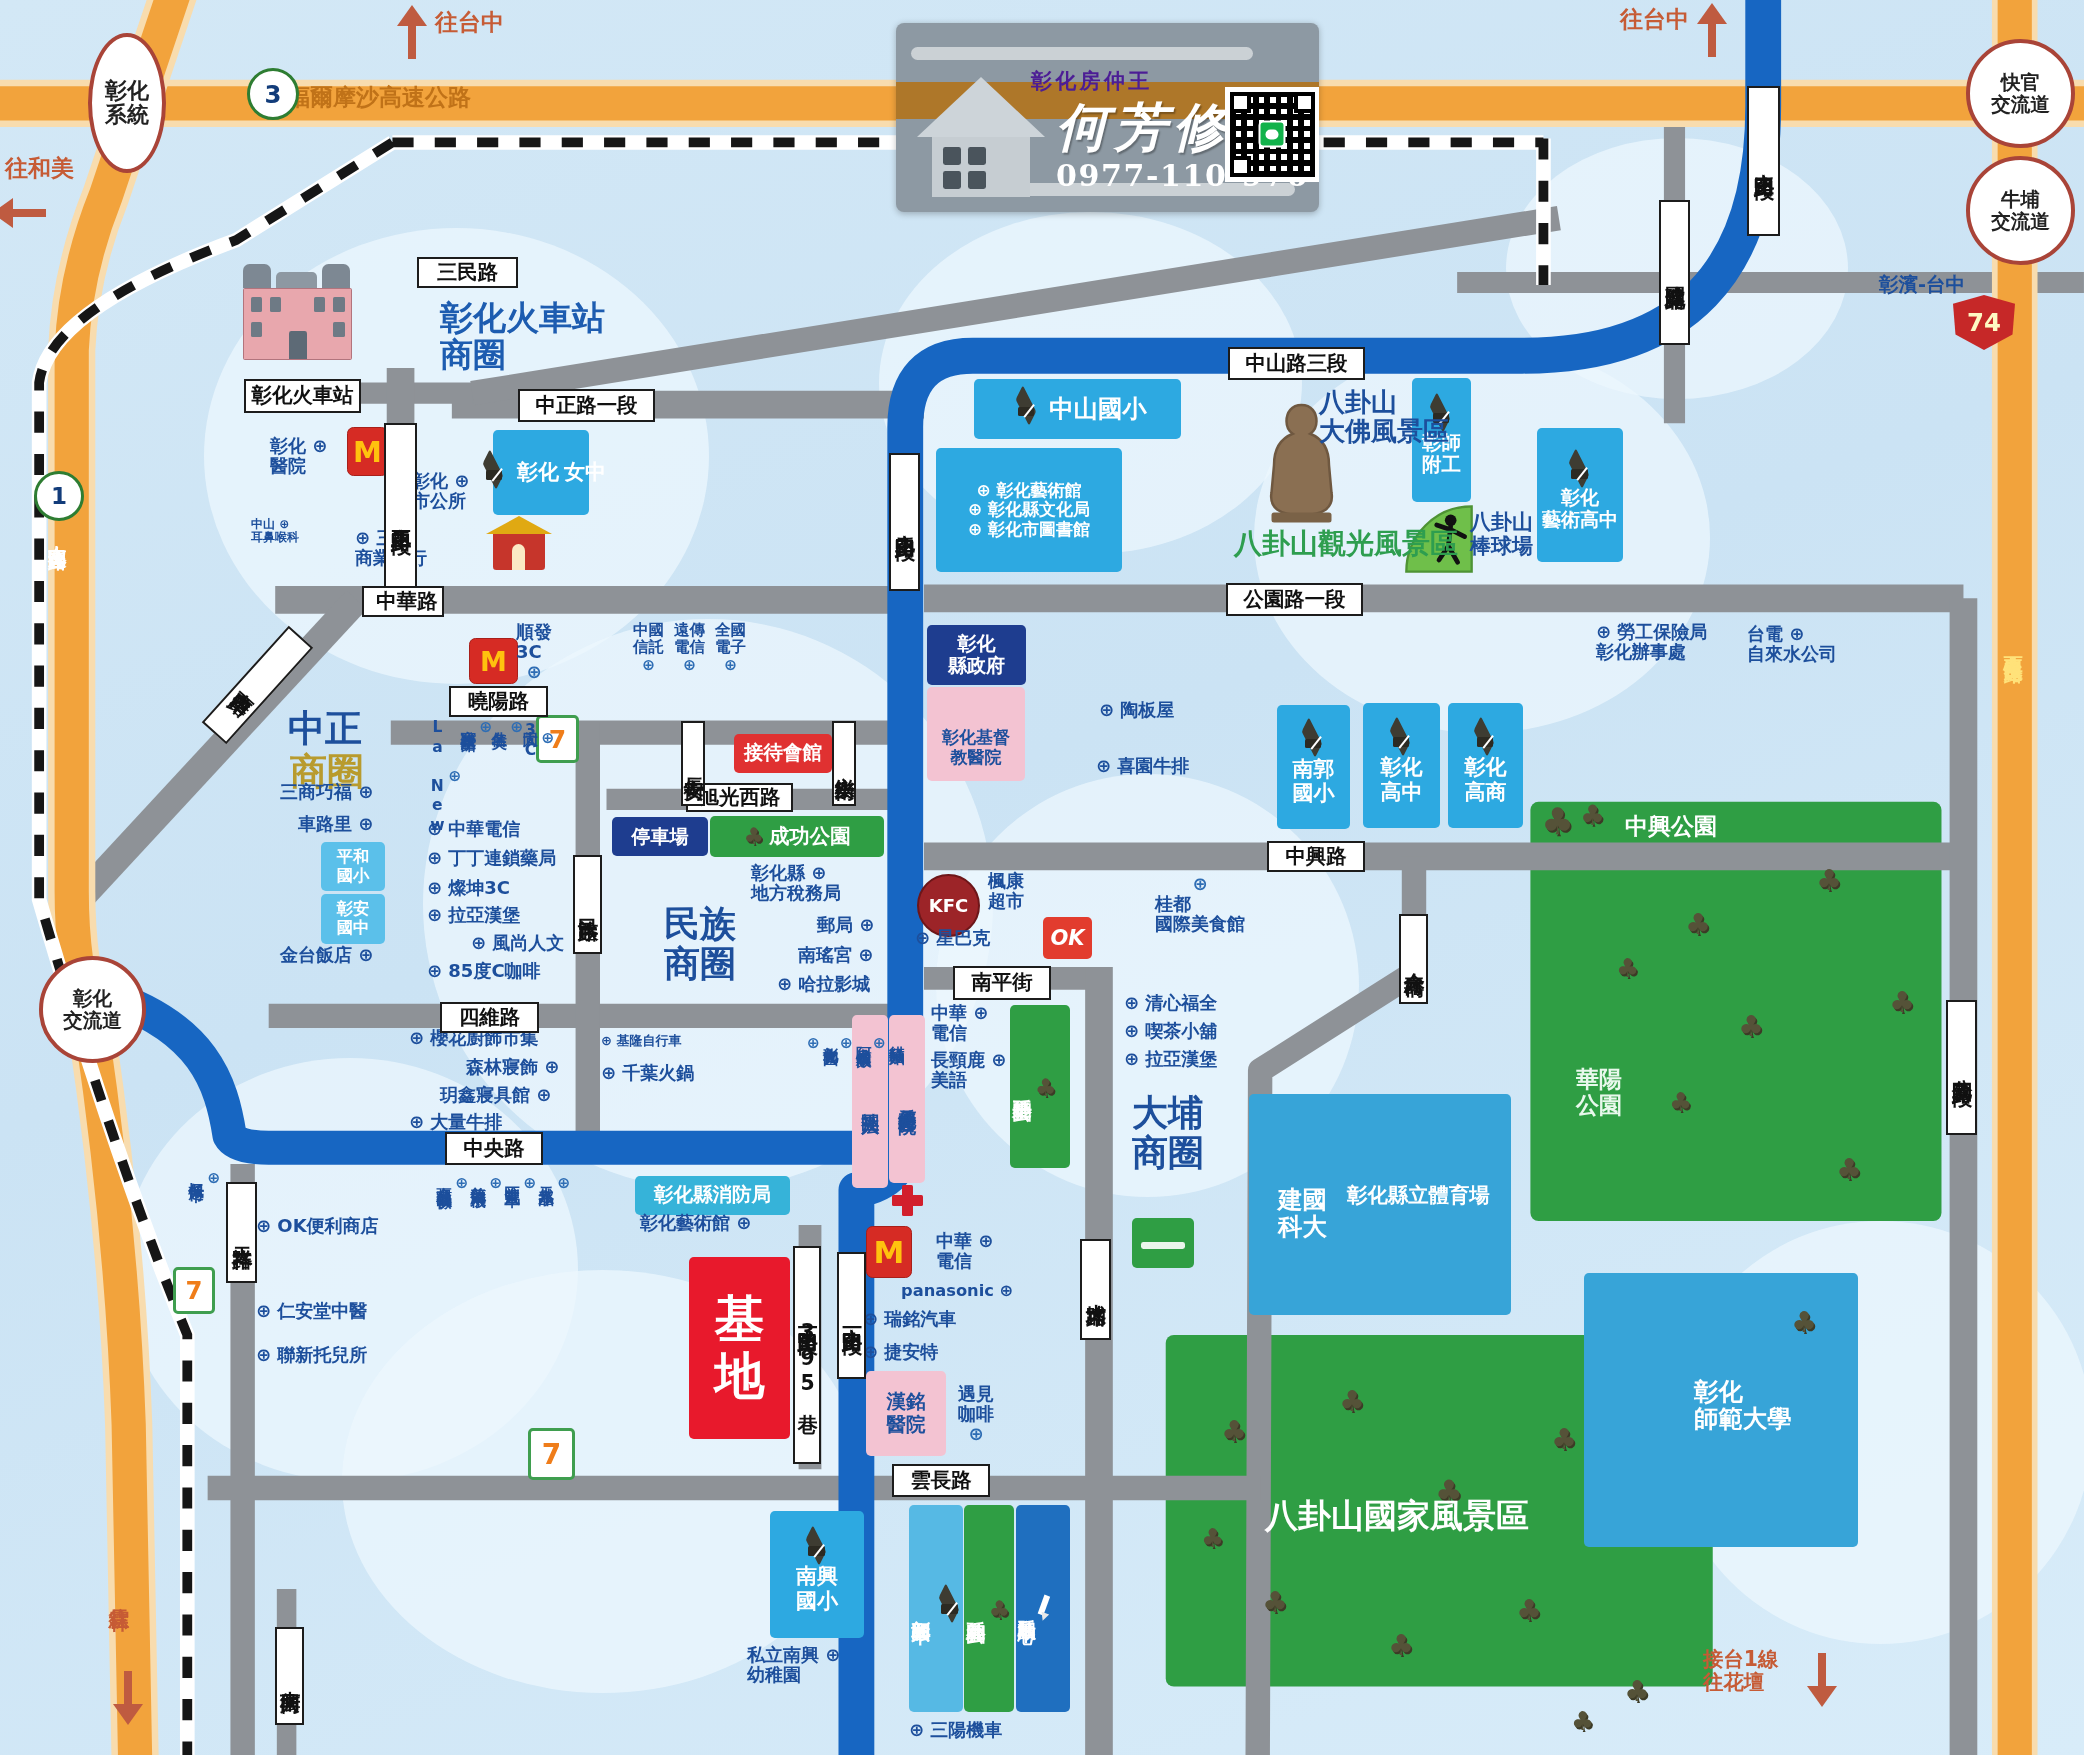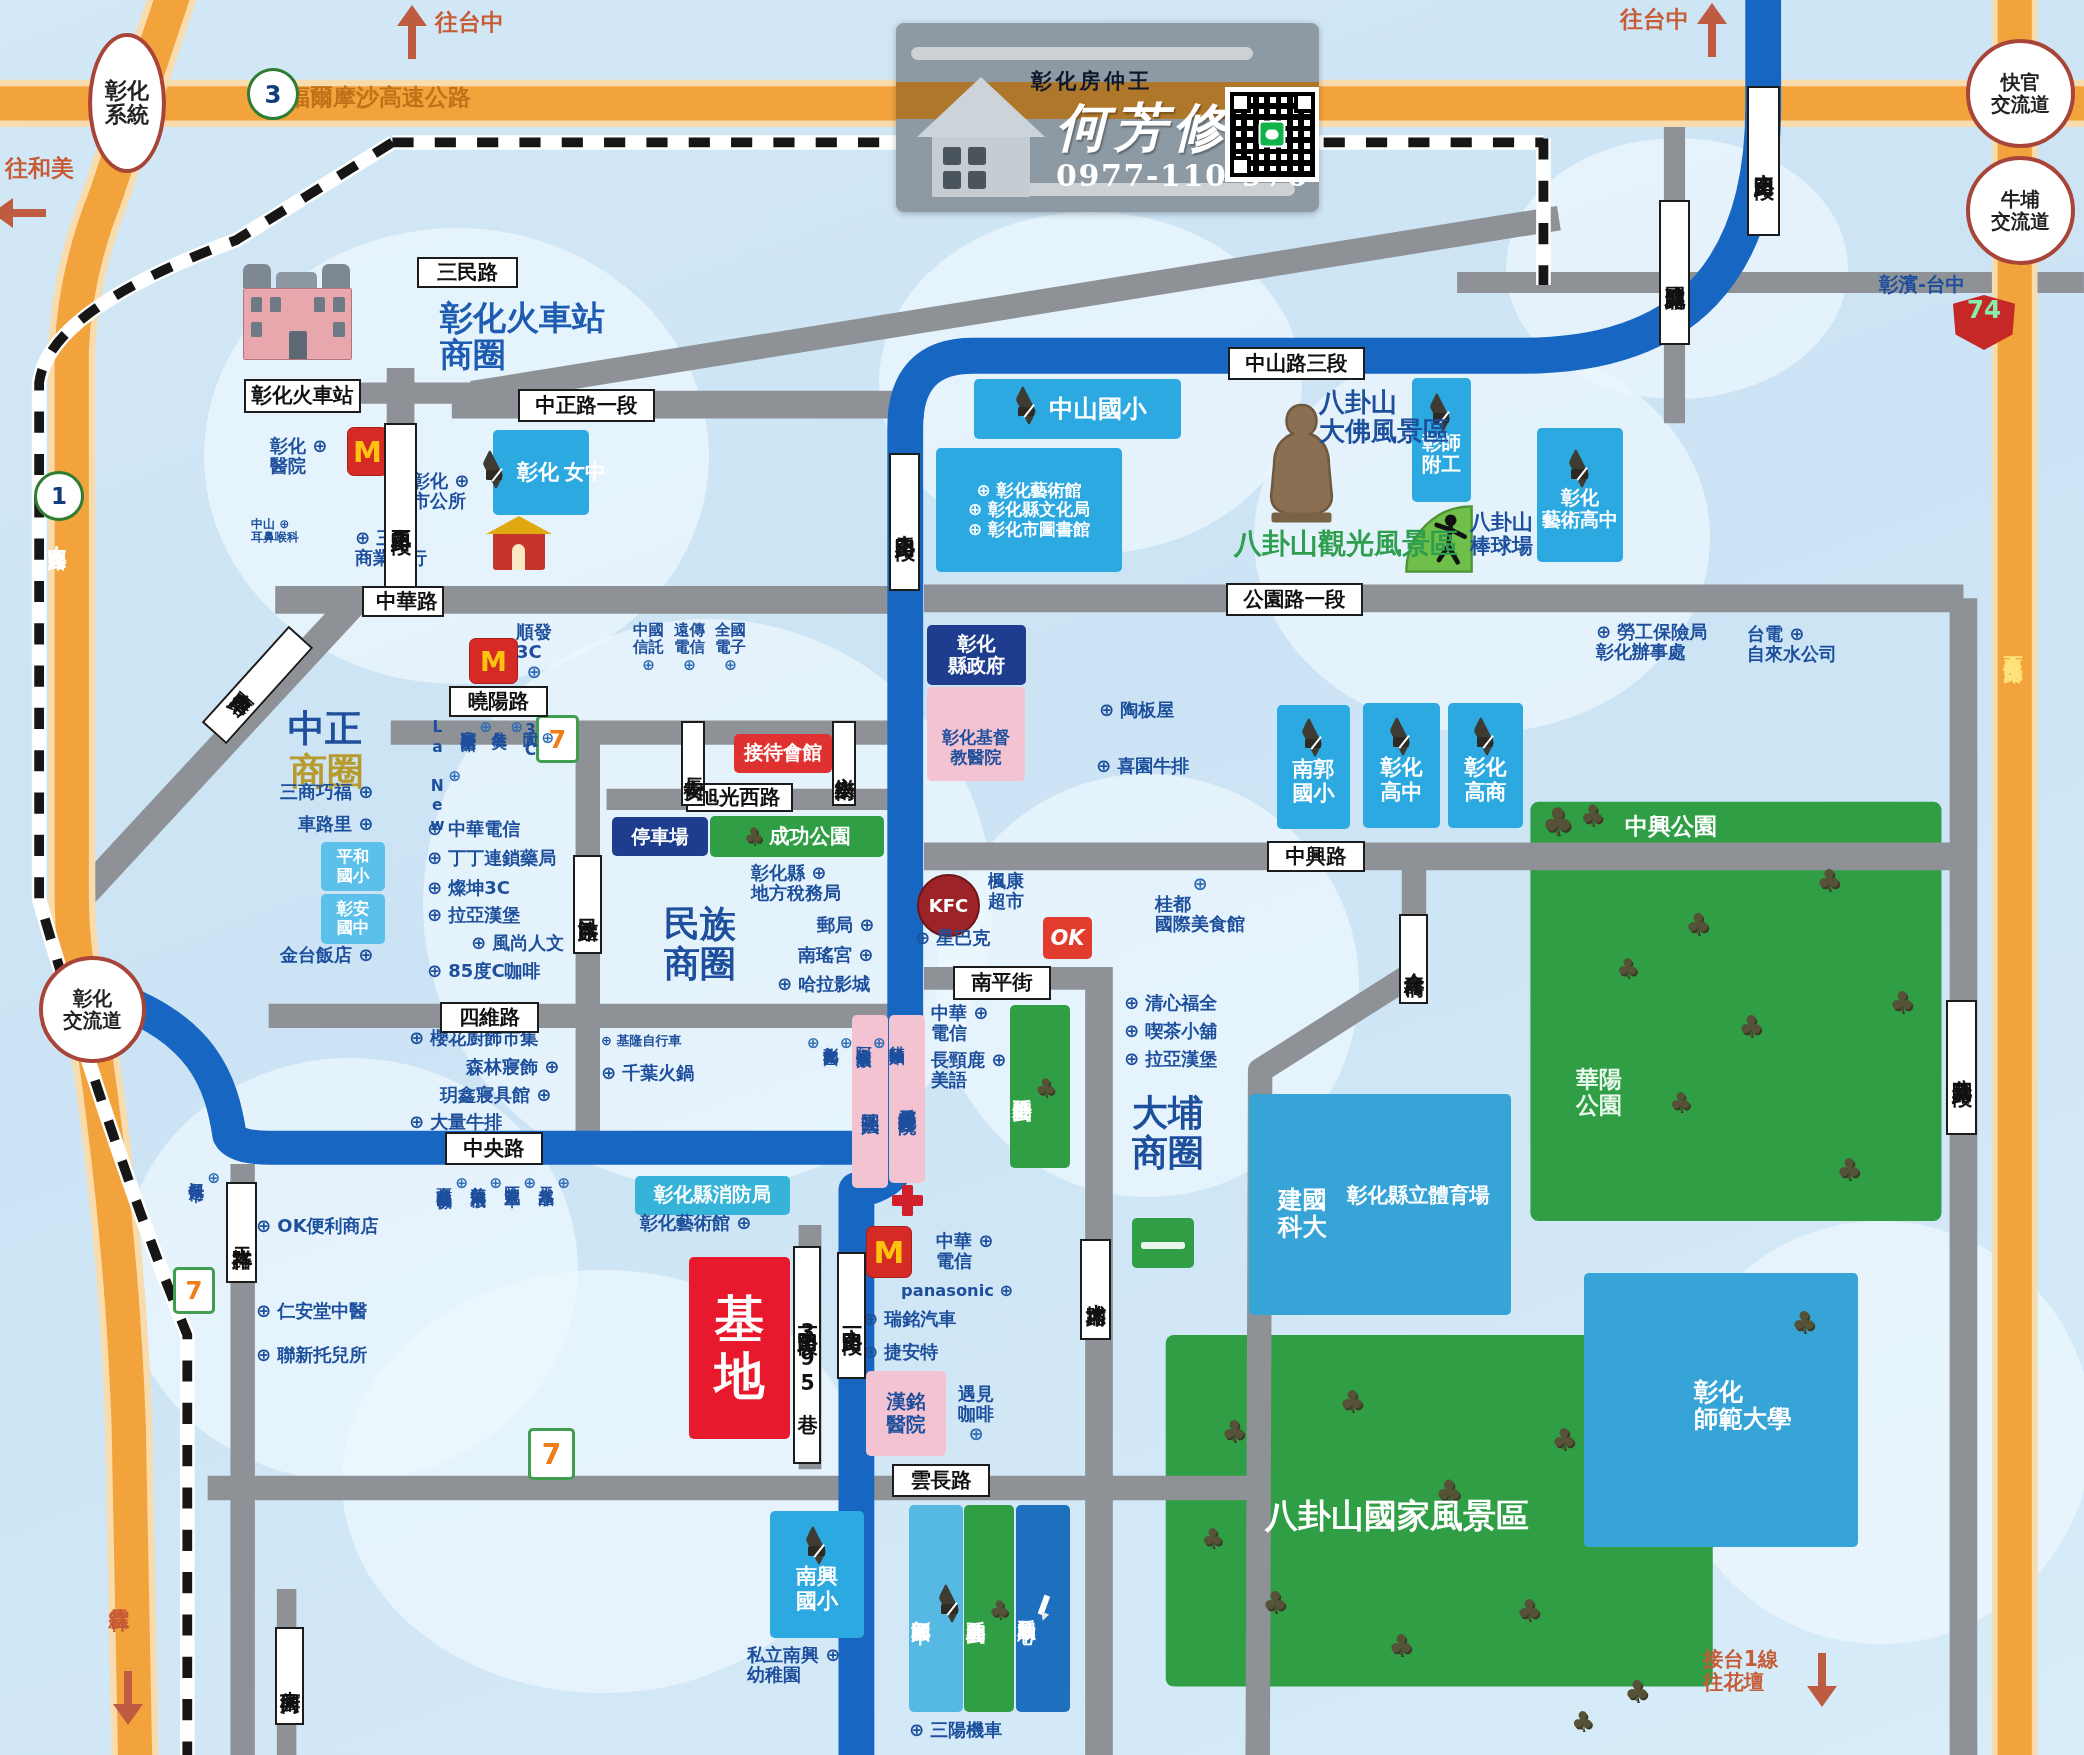--- a/index.html
+++ b/index.html
@@ -46,21 +46,21 @@
   .pencil .sh{position:absolute;left:4.1px;top:0;width:5.7px;height:19.5px;background:#fff;transform:rotate(20deg);}
   .pencil .tp{position:absolute;left:3.3px;top:18px;width:0;height:0;border-left:4.1px solid transparent;
     border-right:4.1px solid transparent;border-top:8.1px solid #e8e8e8;transform:rotate(20deg);}
   .whitebar{width:70%;height:6.5px;background:#fff;border-radius:2.4px;margin-top:4.9px;opacity:.9;}
   
   .ic-circle{position:absolute;background:#fff;border:4.9px solid #a94438;border-radius:50%;display:flex;
     flex-direction:column;align-items:center;justify-content:center;font-weight:bold;color:#222;z-index:35;line-height:1.1;}
   .oval{border-radius:50% !important;}
   .plum{position:absolute;background:#fff;border:3.3px solid #2e7d32;border-radius:50%;display:flex;align-items:center;
     justify-content:center;font-weight:bold;color:#123c7a;z-index:35;}
-  .shield{position:absolute;background:#c62828;color:#86efac;font-weight:bold;display:flex;align-items:flex-start;justify-content:center;
+  .shield{position:absolute;background:#c62828;color:#fef9c3;font-weight:bold;display:flex;align-items:center;justify-content:center;
     clip-path:polygon(50% 0,100% 16%,96% 72%,50% 100%,4% 72%,0 16%);z-index:35;}
   
   .arrow{position:absolute;z-index:30;}
   .arrow .sh{position:absolute;left:11.4px;top:18px;width:8.1px;height:36px;background:#bf5b40;}
   .arrow .hd{position:absolute;left:0;top:0;width:0;height:0;border-left:15.5px solid transparent;
     border-right:15.5px solid transparent;border-bottom:21px solid #bf5b40;}
   
   .temple{position:absolute;z-index:24;}
   .temple .roof{width:0;height:0;margin:0 auto;border-left:33px solid transparent;border-right:33px solid transparent;
     border-bottom:18px solid #e0a912;}
@@ -75,21 +75,21 @@
   .stn .win{position:absolute;width:11.4px;height:14.7px;background:#6e7a85;border-radius:1.6px;}
   .stn .door{position:absolute;left:50%;bottom:0;transform:translateX(-50%);width:18px;height:28px;background:#5d6a76;border-radius:2.4px 2.4px 0 0;}
   
   #card{position:absolute;z-index:50;background:#8d99a3;border-radius:8.1px;box-shadow:0 1.6px 6.5px rgba(0,0,0,.25);overflow:hidden;}
   #card .stripe{position:absolute;background:rgba(255,255,255,.55);height:13px;border-radius:6.5px;}
   #card .band{position:absolute;left:0;width:100%;background:rgba(182,110,10,.8);}
   #card .house{position:absolute;}
   #card .roof{width:0;height:0;border-left:64px solid transparent;border-right:64px solid transparent;border-bottom:60px solid #cdd4d9;}
   #card .hb{width:98px;height:60px;background:#c6cdd2;margin-left:14.7px;position:relative;}
   #card .hw{position:absolute;width:18px;height:18px;background:#4a545c;border-radius:2.4px;}
-  #card .t1{position:absolute;color:#0f172a;font-weight:bold;letter-spacing:3.3px;}
+  #card .t1{position:absolute;color:#4c1d95;font-weight:bold;letter-spacing:3.3px;}
   #card .t2{position:absolute;color:#fff;font-weight:bold;font-family:"DejaVu Serif","Liberation Serif",serif;
     font-style:italic;text-shadow:1.6px 1.6px 1.6px rgba(0,0,0,.3);letter-spacing:6.5px;}
   #card .t3{position:absolute;color:#fff;font-weight:bold;font-family:"DejaVu Serif","Liberation Serif",serif;letter-spacing:1.6px;}
   #card .qr{position:absolute;background:#fff;padding:4.9px;}
   #card .qrin{width:100%;height:100%;position:relative;
     background:repeating-linear-gradient(0deg,#000 0 5.7px,transparent 5.7px 11.4px),
                repeating-linear-gradient(90deg,#000 0 5.7px,#fff 5.7px 11.4px);}
   #card .qrc{position:absolute;width:21px;height:21px;border:4.9px solid #000;background:#fff;box-sizing:border-box;}
   #card .line{position:absolute;left:50%;top:50%;transform:translate(-50%,-50%);width:23px;height:23px;background:#12b24b;
     border-radius:4.9px;border:2.4px solid #fff;display:flex;align-items:center;justify-content:center;}

